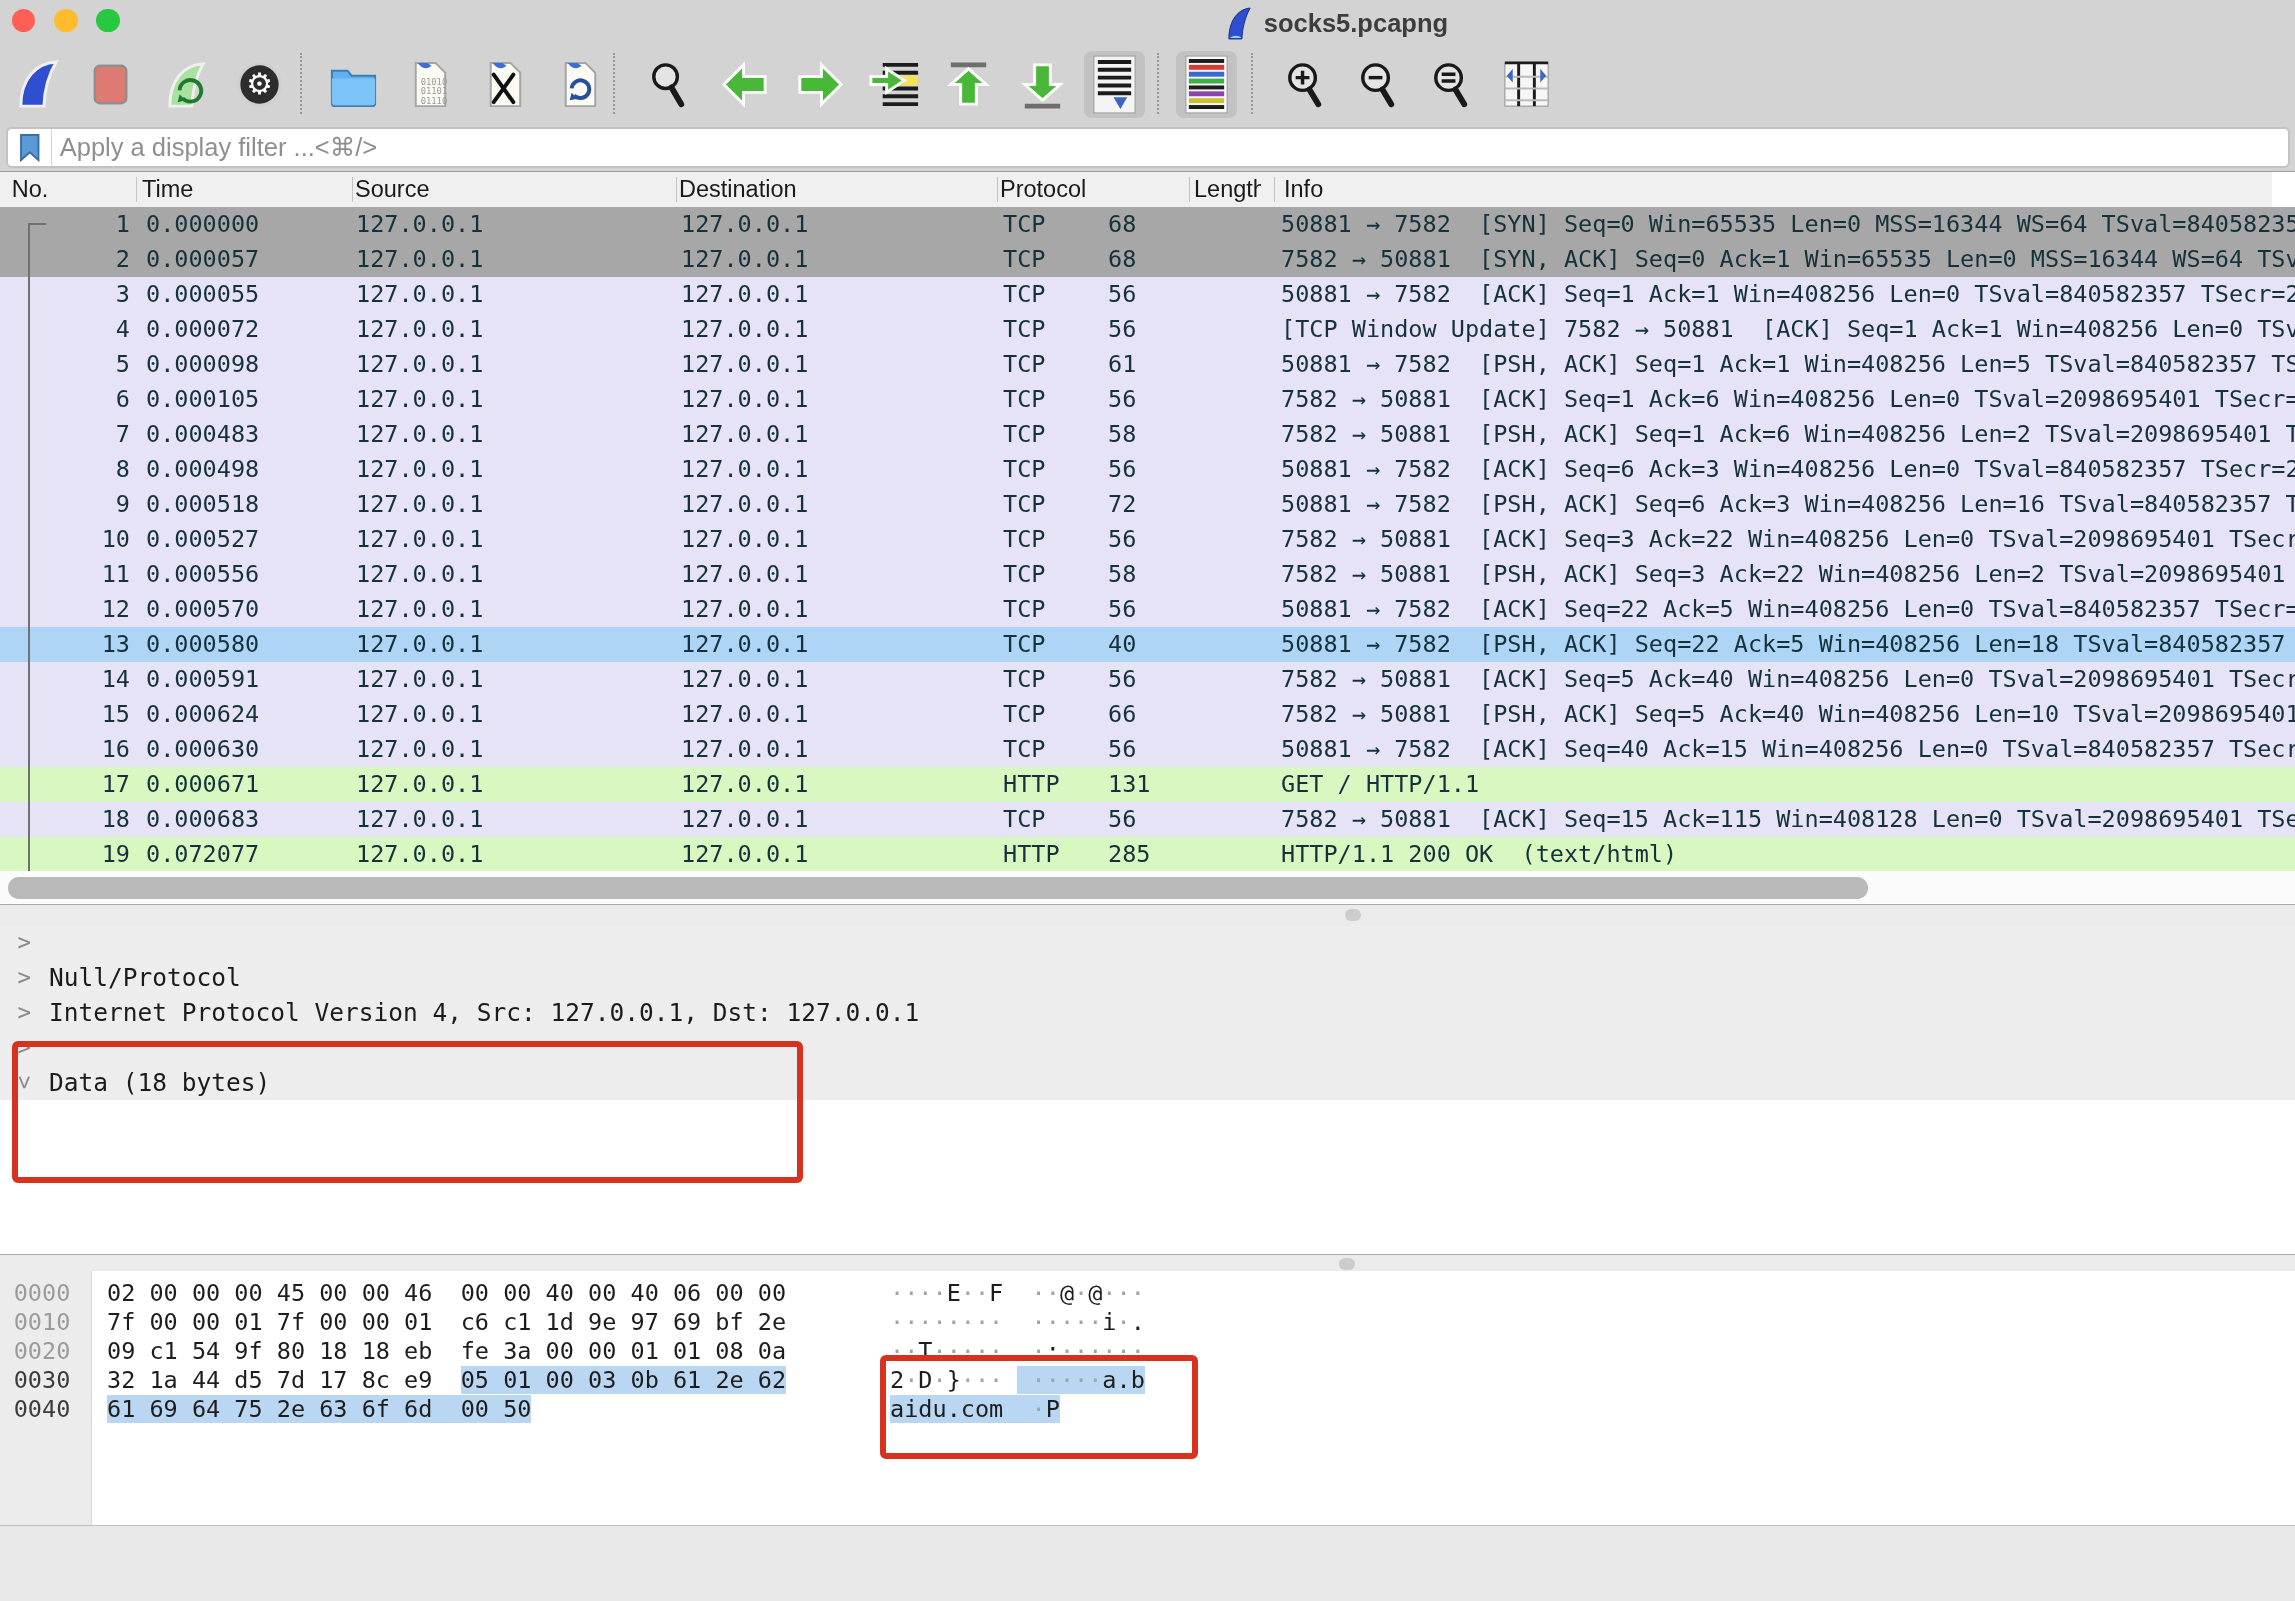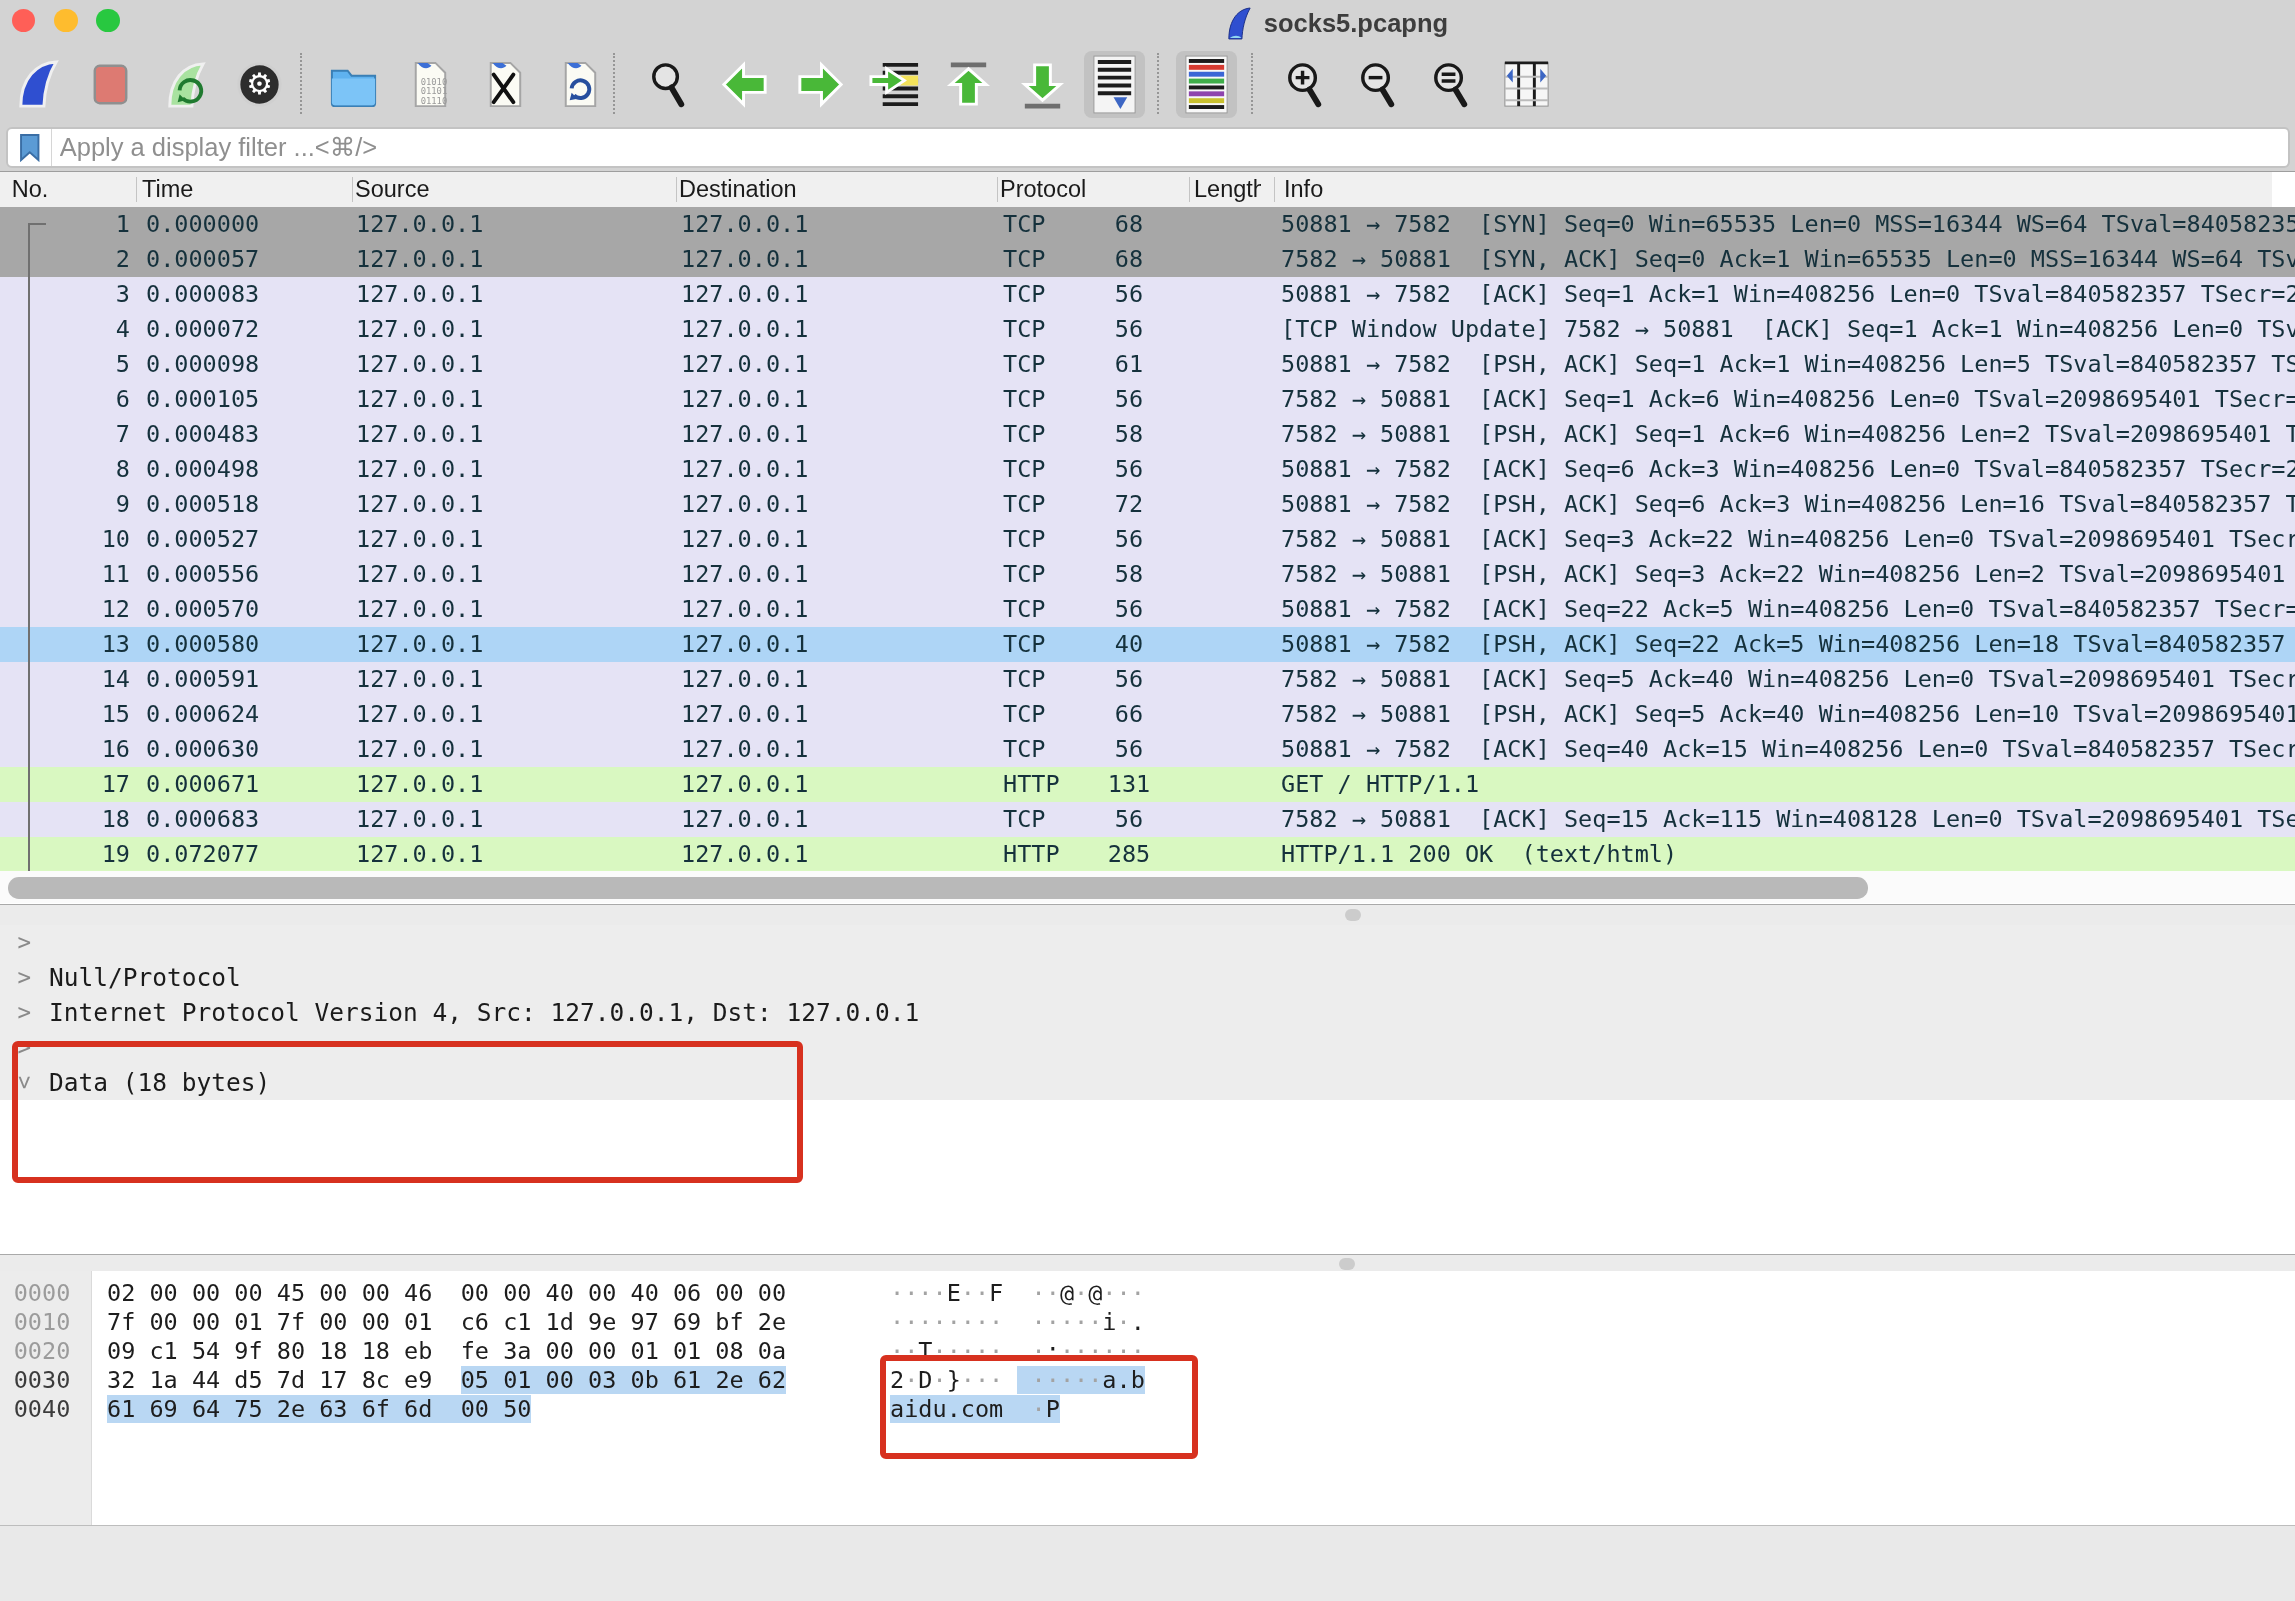--- a/index.html
+++ b/index.html
@@ -38,21 +38,21 @@
   #plist{left:0;top:207px;width:2296px;height:665px;overflow:hidden}
   .prow{position:relative;height:35px;line-height:35px;font-family:"DejaVu Sans Mono",monospace;
         font-size:23.5px;color:#15313c;overflow:hidden}
   .gray{background:#a7a7a7}.purple{background:#e5e3f5}.green{background:#d9f8c1}.selrow{background:#aed5f6}
   .pc{position:absolute;top:0;white-space:pre}
   .c-no{left:0;width:130px;text-align:right}
   .c-time{left:146px}
   .c-src{left:356px}
   .c-dst{left:681px}
   .c-proto{left:1003px}
-  .c-len{left:1038px;width:182px;text-align:center}
+  .c-len{left:1108px;width:182px;text-align:left}
   .c-info{left:1281px;right:0;overflow:hidden}
   #bracket-v{left:28px;top:223px;width:2px;height:648px;background:#707070;z-index:3}
   #bracket-h{left:28px;top:223px;width:17.6px;height:2px;background:#707070;z-index:3}
 
   
   #hscroll{left:0;top:871px;width:2296px;height:32px;background:#fbfbfb}
   #hthumb{left:7.8px;top:877px;width:1860px;height:21.6px;border-radius:10.8px;background:#b9b9b9}
   .splitter{left:0;width:2296px;height:21.6px;background:#ebebeb;border-top:1px solid #a9a9a9;border-bottom:1px solid #a9a9a9;box-sizing:border-box}
   #split1{top:904px}
   #split2{top:1254px;height:17.6px}
@@ -312,21 +312,21 @@
       <span class="pc c-no">2</span>
       <span class="pc c-time">0.000057</span>
       <span class="pc c-src">127.0.0.1</span>
       <span class="pc c-dst">127.0.0.1</span>
       <span class="pc c-proto">TCP</span>
       <span class="pc c-len">68</span>
       <span class="pc c-info">7582 → 50881  [SYN, ACK] Seq=0 Ack=1 Win=65535 Len=0 MSS=16344 WS=64 TSval=2098695401</span>
     </div>
     <div class="prow purple">
       <span class="pc c-no">3</span>
-      <span class="pc c-time">0.000083</span>
+      <span class="pc c-time">0.000055</span>
       <span class="pc c-src">127.0.0.1</span>
       <span class="pc c-dst">127.0.0.1</span>
       <span class="pc c-proto">TCP</span>
       <span class="pc c-len">56</span>
       <span class="pc c-info">50881 → 7582  [ACK] Seq=1 Ack=1 Win=408256 Len=0 TSval=840582357 TSecr=2098695401</span>
     </div>
     <div class="prow purple">
       <span class="pc c-no">4</span>
       <span class="pc c-time">0.000072</span>
       <span class="pc c-src">127.0.0.1</span>

